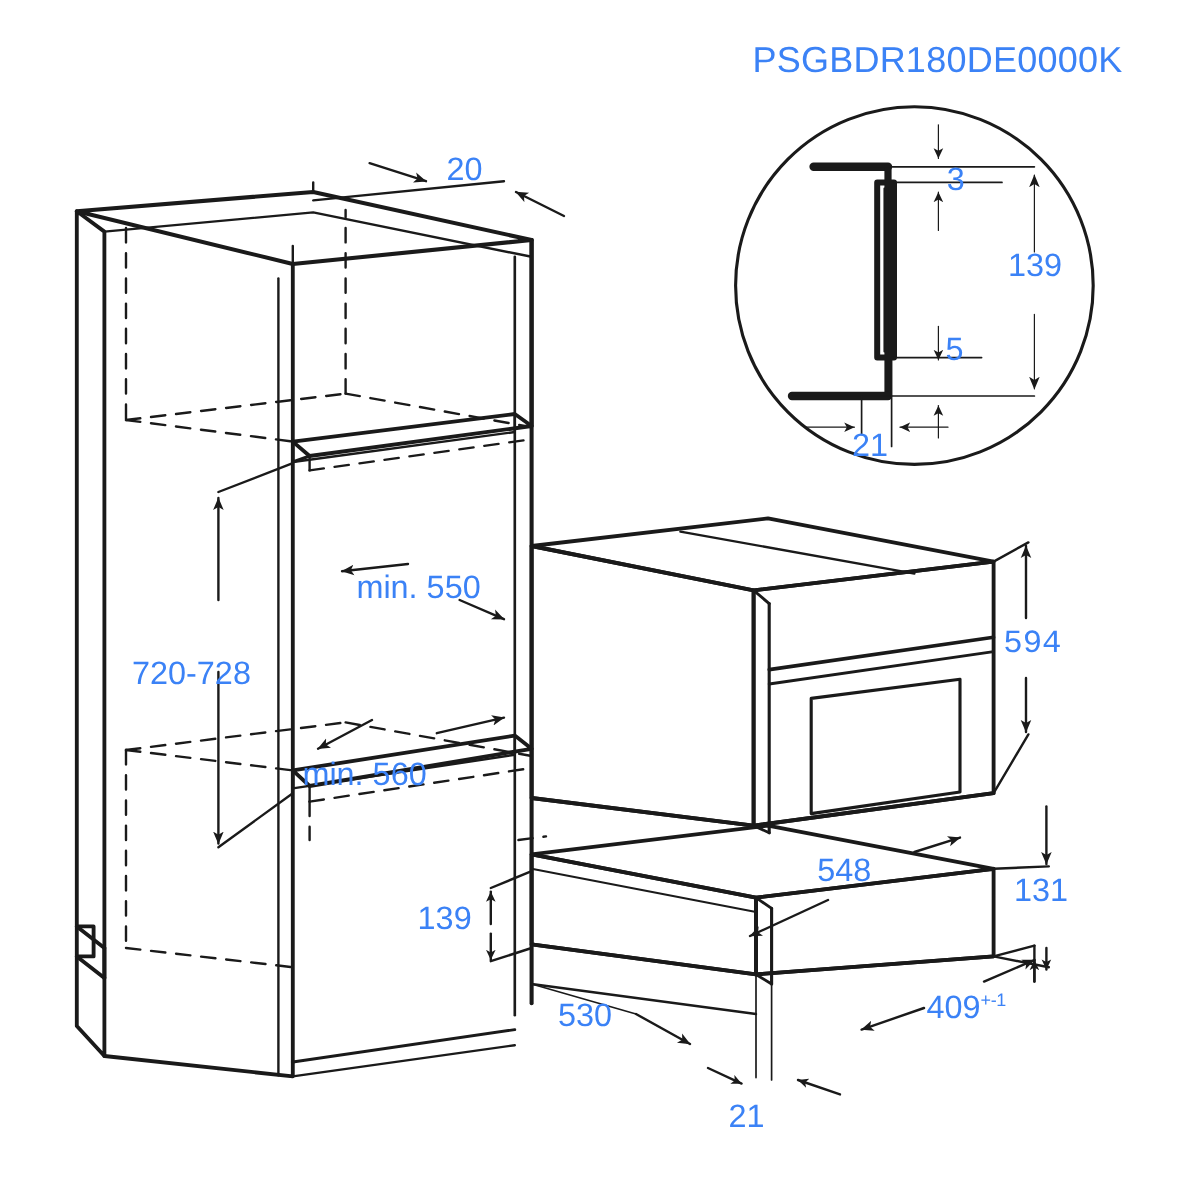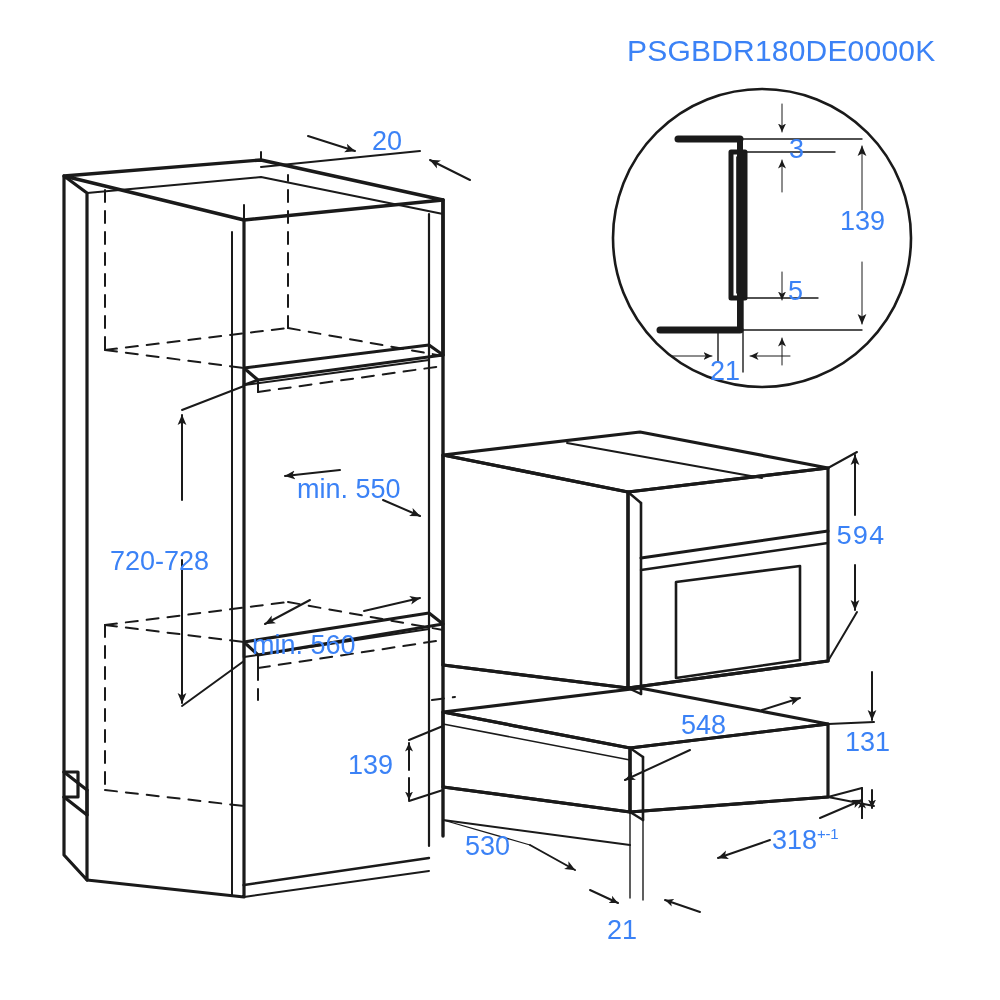--- a/index.html
+++ b/index.html
@@ -242,21 +242,21 @@
 <div class="lbl dim" style="left:252px;top:632px;">min. 560</div>
 
 <div class="lbl dim" style="left:348px;top:752px;">139</div>
 
 <div class="lbl dim" style="left:836px;top:524px;font-family:Liberation Mono, monospace;">594</div>
 
 <div class="lbl dim" style="left:681px;top:712px;">548</div>
 
 <div class="lbl dim" style="left:845px;top:729px;">131</div>
 
-<div class="lbl dim" style="left:772px;top:826px;"><span>318</span><span class="sup">+-1</span></div>
+<div class="lbl dim" style="left:772px;top:826px;"><span>409</span><span class="sup">+-1</span></div>
 
 <div class="lbl dim" style="left:465px;top:833px;">530</div>
 
 <div class="lbl dim" style="left:607px;top:917px;">21</div>
 
 <div class="lbl dim" style="left:789px;top:136px;">3</div>
 
 <div class="lbl dim" style="left:788px;top:278px;">5</div>
 
 <div class="lbl dim" style="left:840px;top:208px;">139</div>

